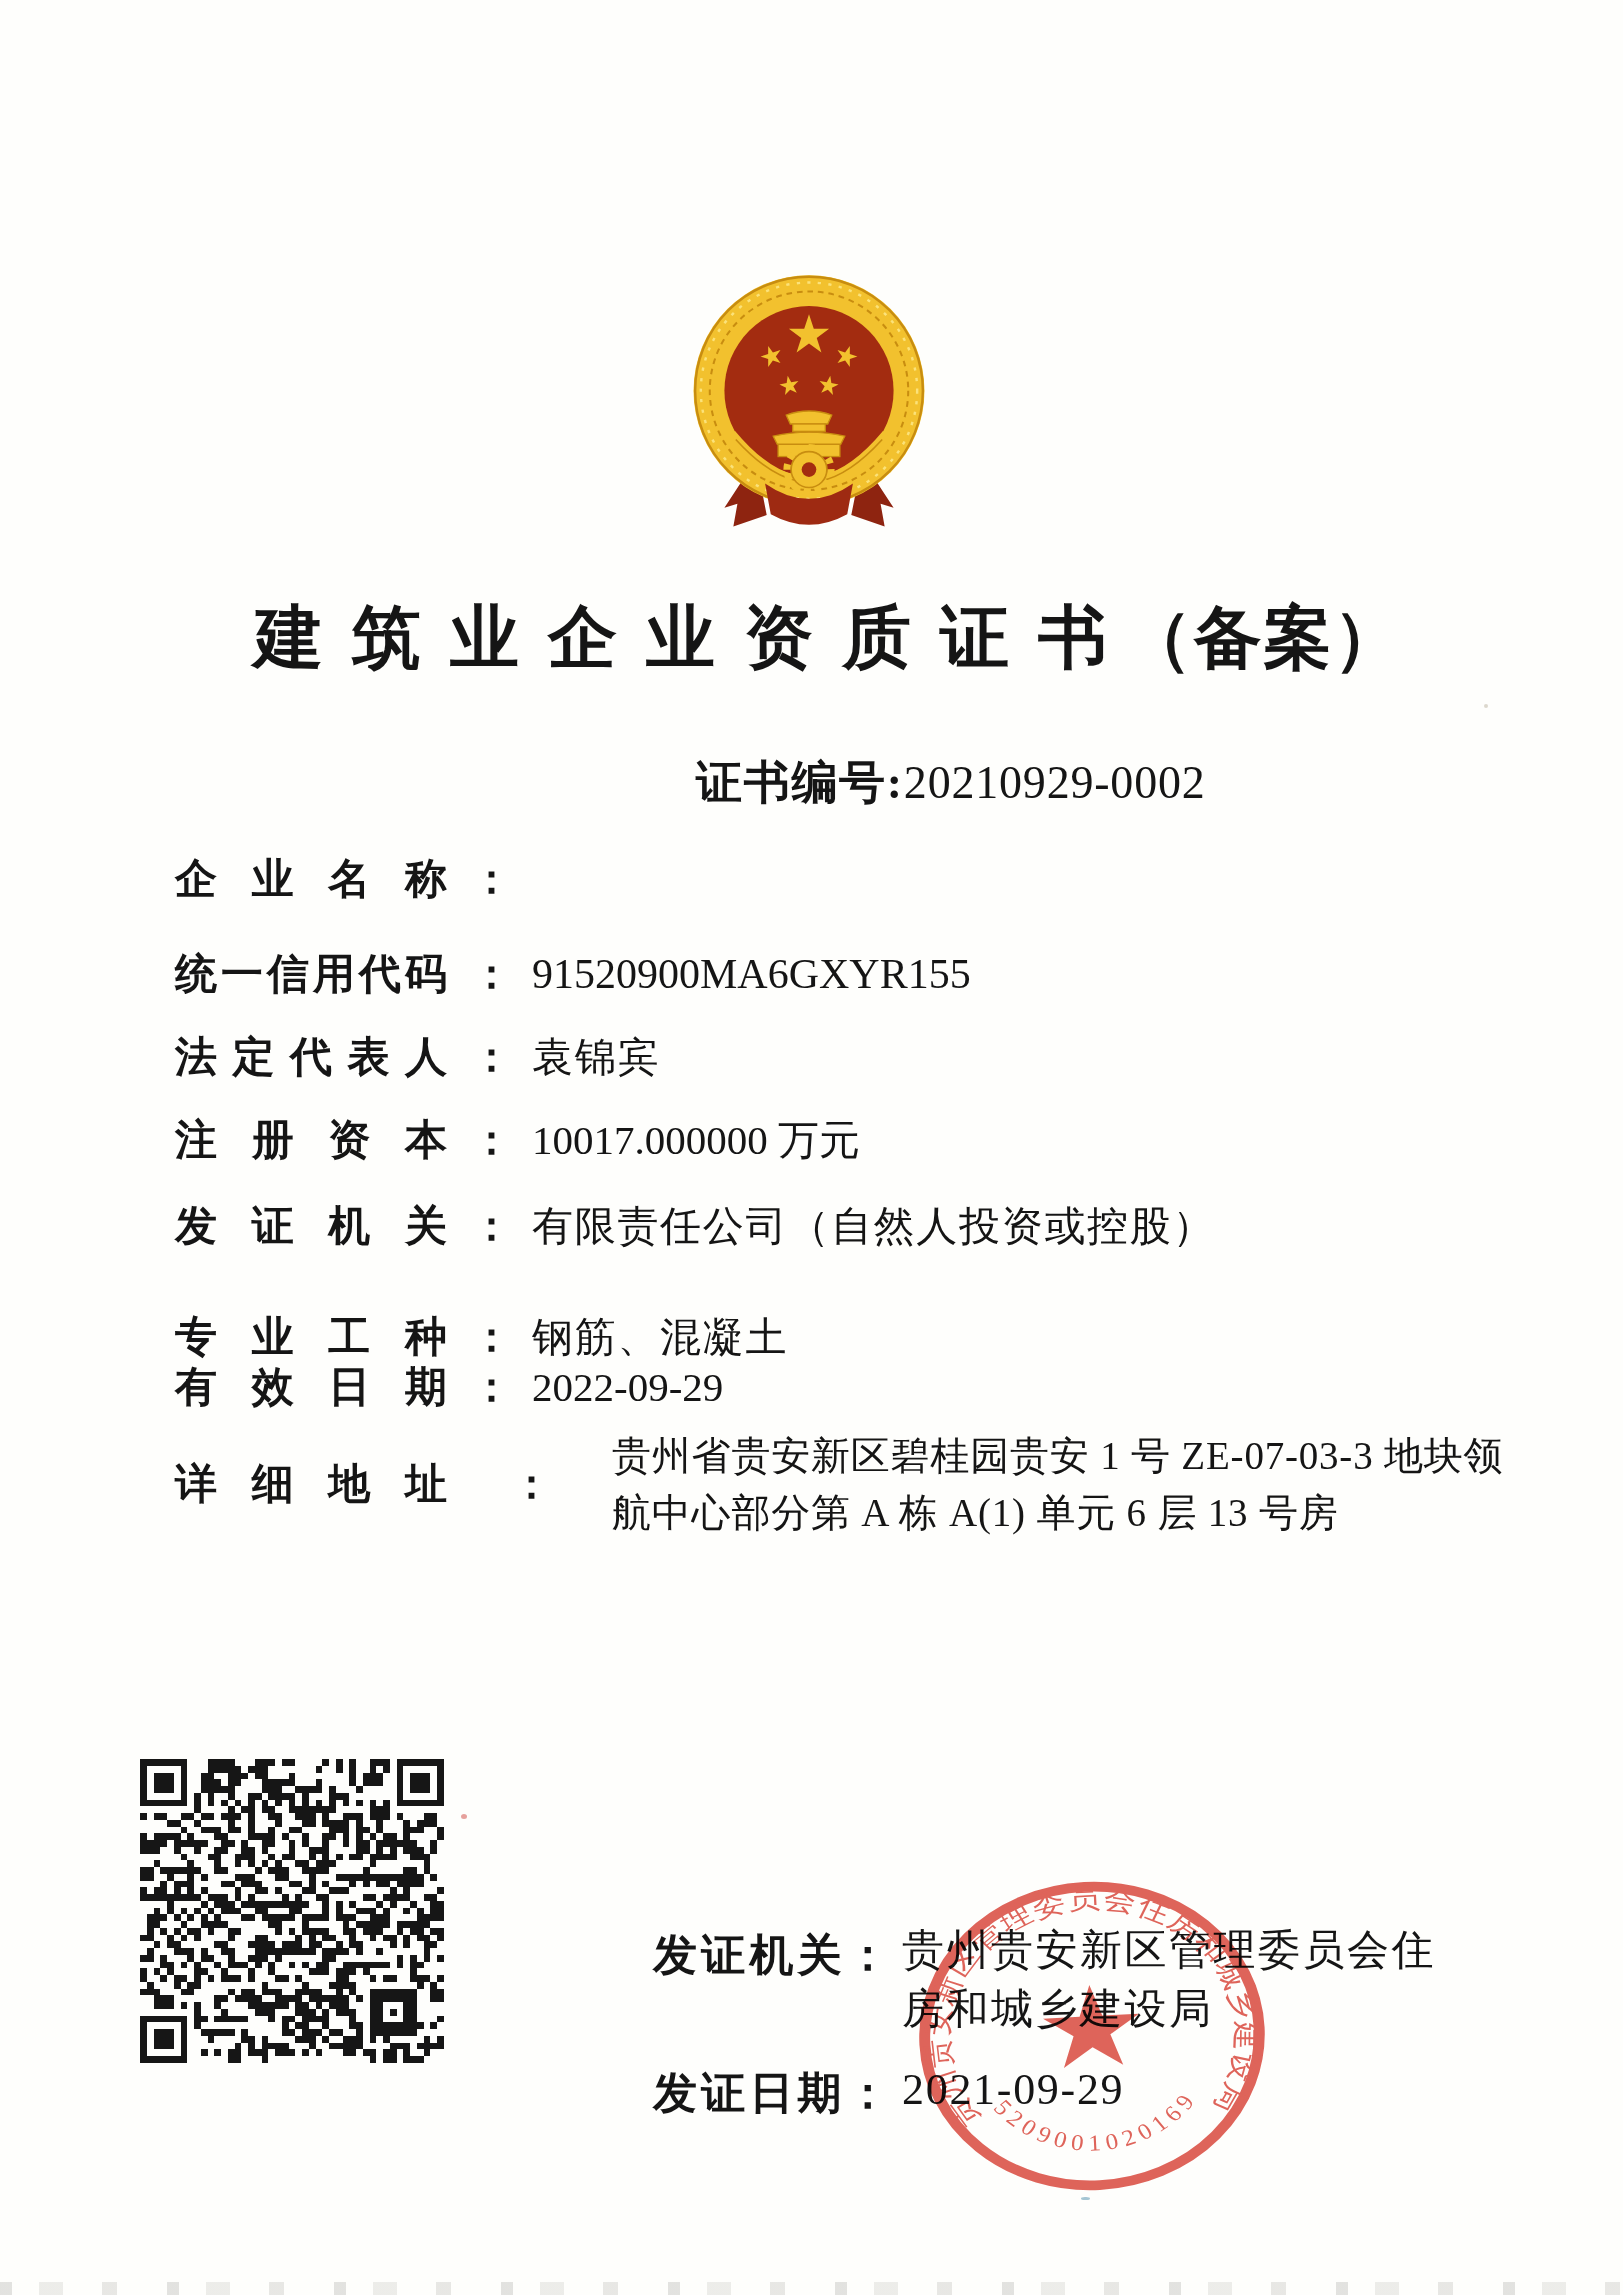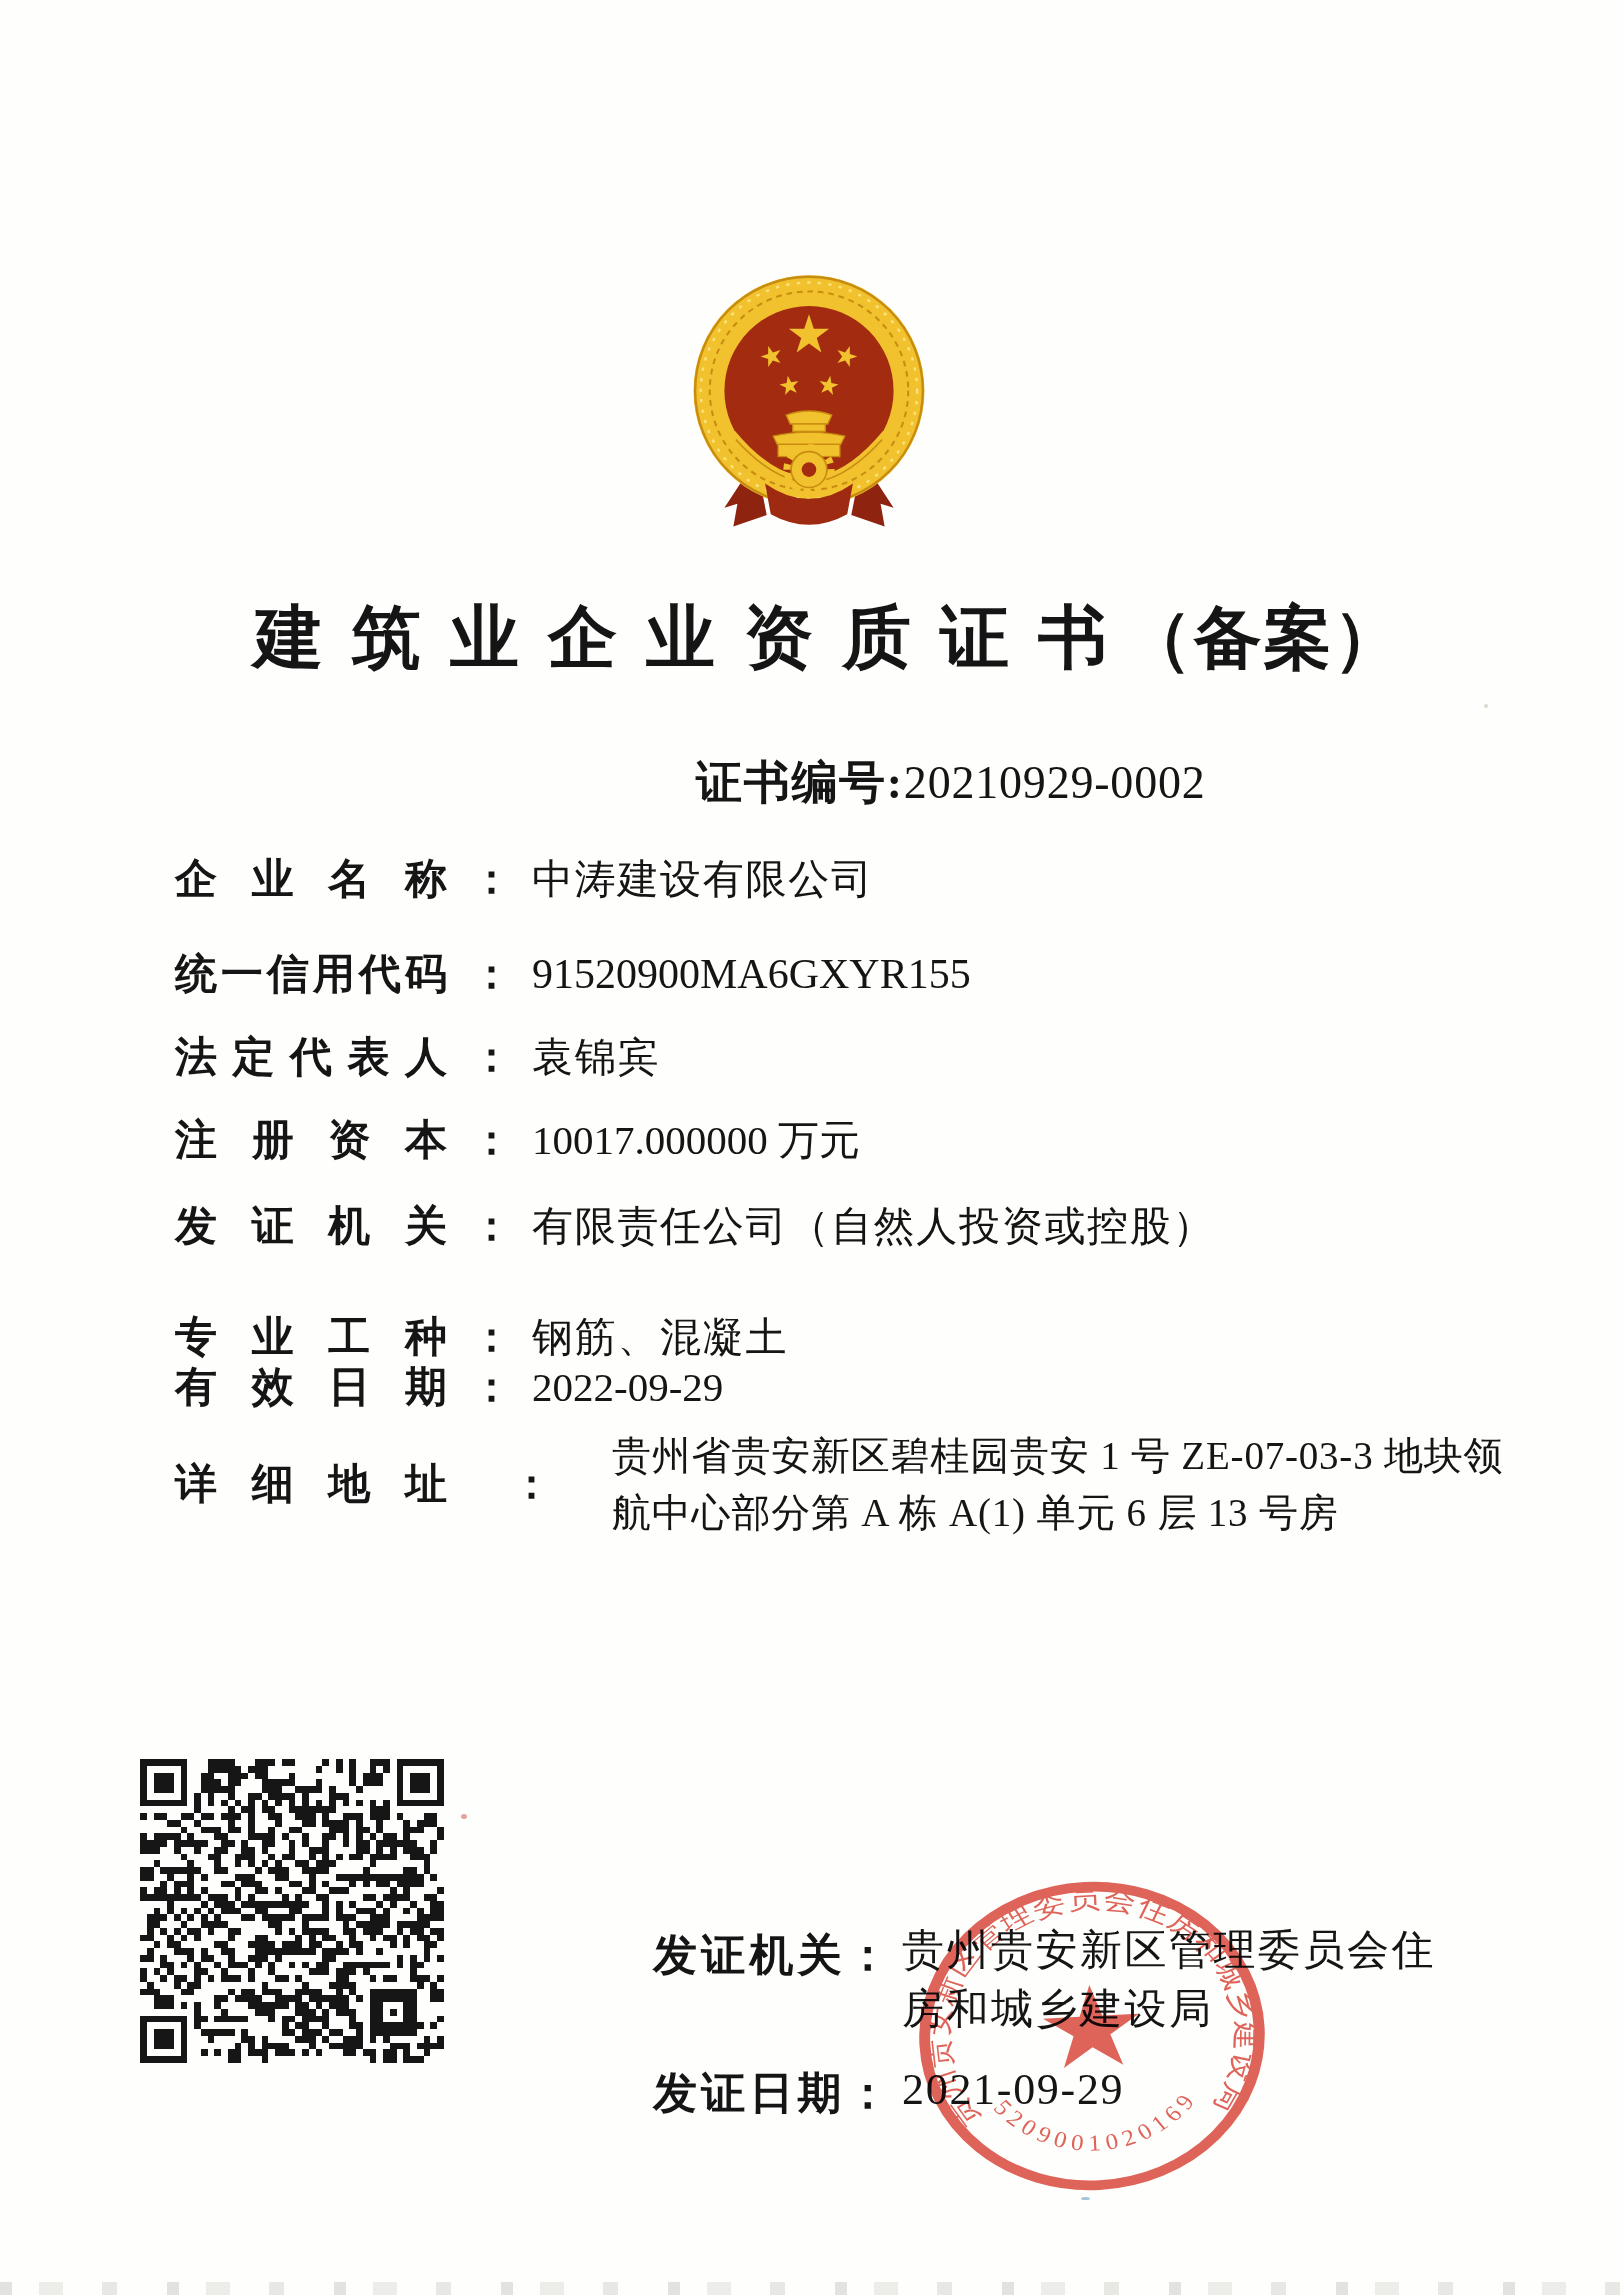--- a/index.html
+++ b/index.html
@@ -117,21 +117,20 @@
     <path d="M96,262 Q150,300 204,262 L197,300 Q150,326 103,300 Z" fill="#9e2a12"></path>
   </svg>
 
   <div class="title"><span class="t-main">建筑业企业资质证书</span><span class="t-paren">（备案）</span></div>
 
   <div class="certno"><span class="cl">证书编号:</span><span class="cv">20210929-0002</span></div>
 
   <div class="row" style="top:852px">
     <div class="lbl">企业名称</div>
     <div class="colon">：</div>
-    <div class="val">中涛建设有限公司</div>
   </div>
   <div class="row" style="top:947px">
     <div class="lbl">统一信用代码</div>
     <div class="colon">：</div>
     <div class="val" style="font-size:42px;letter-spacing:0">91520900MA6GXYR155</div>
   </div>
   <div class="row" style="top:1030px">
     <div class="lbl">法定代表人</div>
     <div class="colon">：</div>
     <div class="val">袁锦宾</div>

